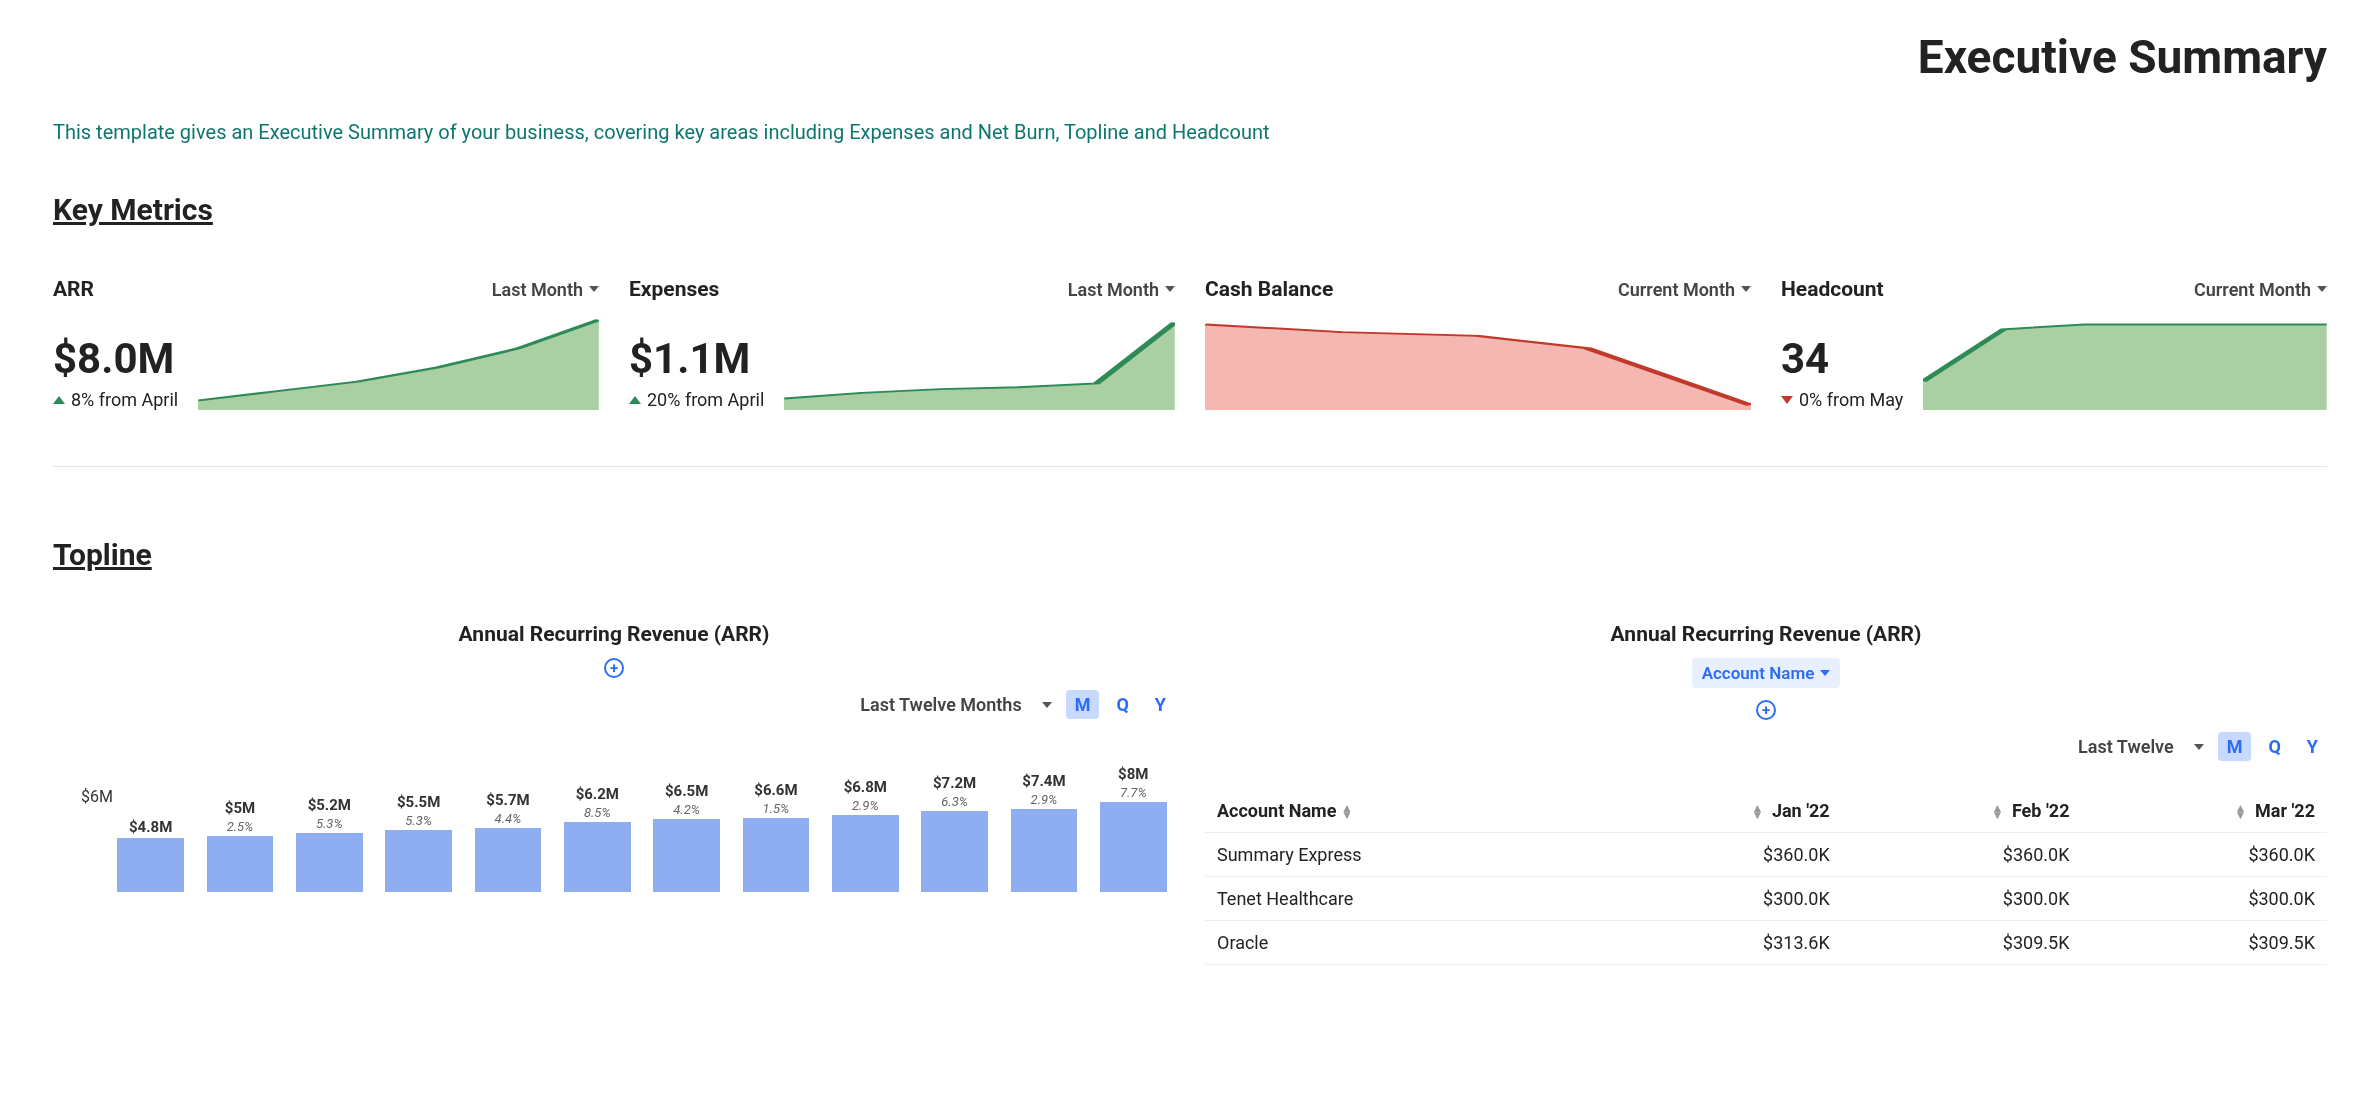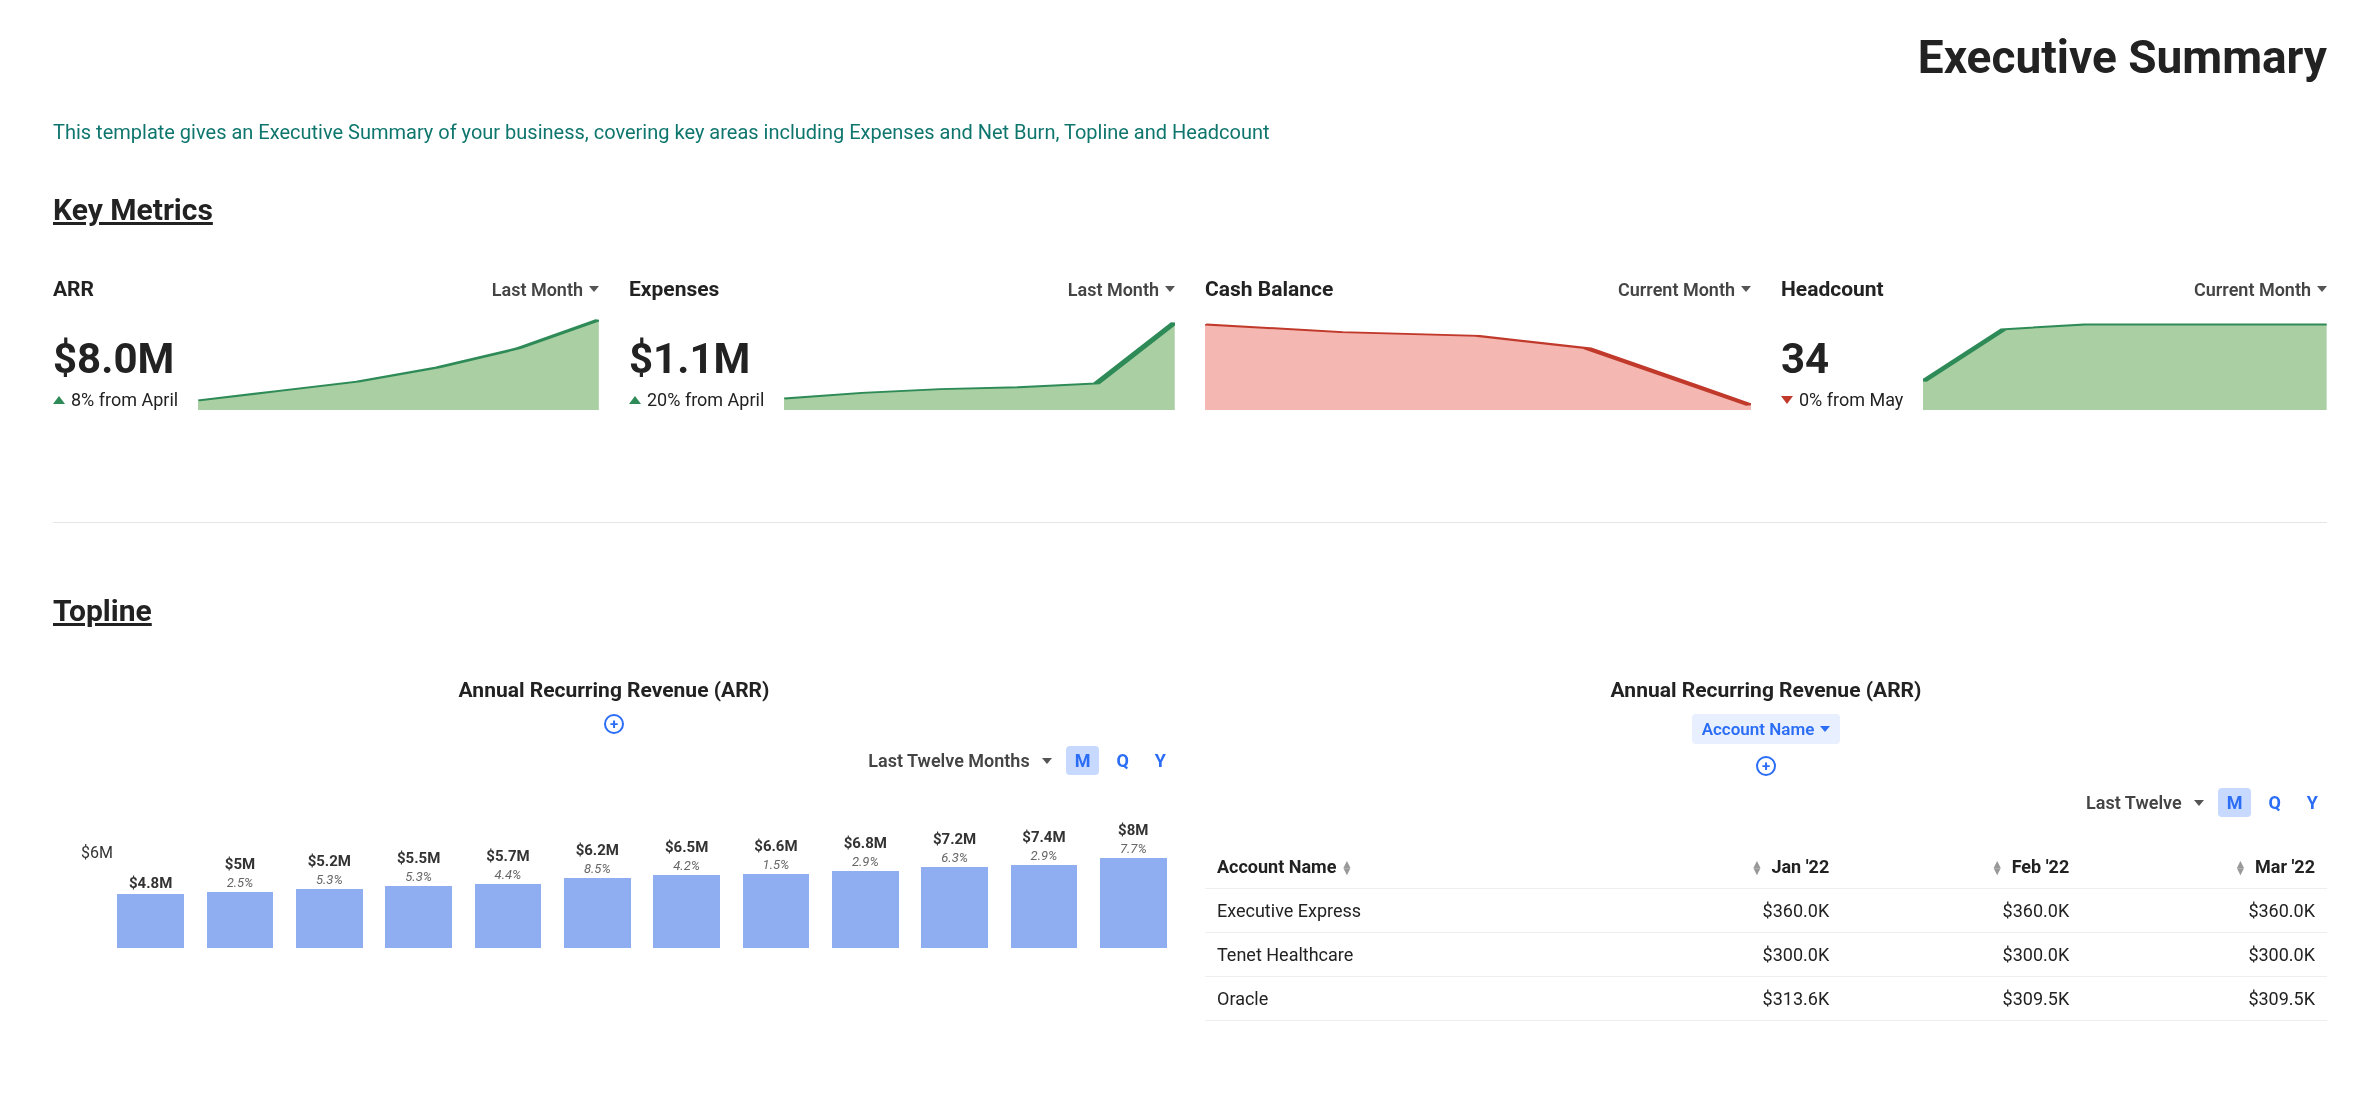--- a/index.html
+++ b/index.html
@@ -25,21 +25,21 @@
     font-size: 30px;
     font-weight: 700;
     text-decoration: underline;
     margin-bottom: 50px;
   }
   .metrics-row {
     display: flex;
     gap: 30px;
     margin-bottom: 70px;
     border-bottom: 1px solid #e5e5e5;
-    padding-bottom: 112px;
+    padding-bottom: 56px;
   }
   .metric-card {
     flex: 1;
     min-width: 0;
   }
   .metric-head {
     display: flex;
     justify-content: space-between;
     align-items: center;
     margin-bottom: 14px;
@@ -151,21 +151,21 @@
     display: flex;
     align-items: center;
     gap: 14px;
   }
   .range-select {
     font-size: 18px;
     font-weight: 600;
     color: #444;
     display: inline-flex;
     align-items: center;
-    gap: 12px;
+    gap: 20px;
     cursor: pointer;
   }
   .mqy {
     display: flex;
     gap: 8px;
     align-items: center;
   }
   .mqy span {
     font-size: 18px;
     font-weight: 700;
@@ -456,21 +456,21 @@
       <thead>
           <tr id="thead-row">
             <th><span>Account Name</span> <span class="sort-icon"></span></th>
             <th><span class="sort-icon"></span> <span>Jan '22</span></th>
             <th><span class="sort-icon"></span> <span>Feb '22</span></th>
             <th><span class="sort-icon"></span> <span>Mar '22</span></th>
           </tr>
         </thead>
       <tbody id="tbody">
           <tr>
-            <td>Executive Express</td>
+            <td>Summary Express</td>
             <td>$360.0K</td>
             <td>$360.0K</td>
             <td>$360.0K</td>
           </tr>
           <tr>
             <td>Tenet Healthcare</td>
             <td>$300.0K</td>
             <td>$300.0K</td>
             <td>$300.0K</td>
           </tr>

